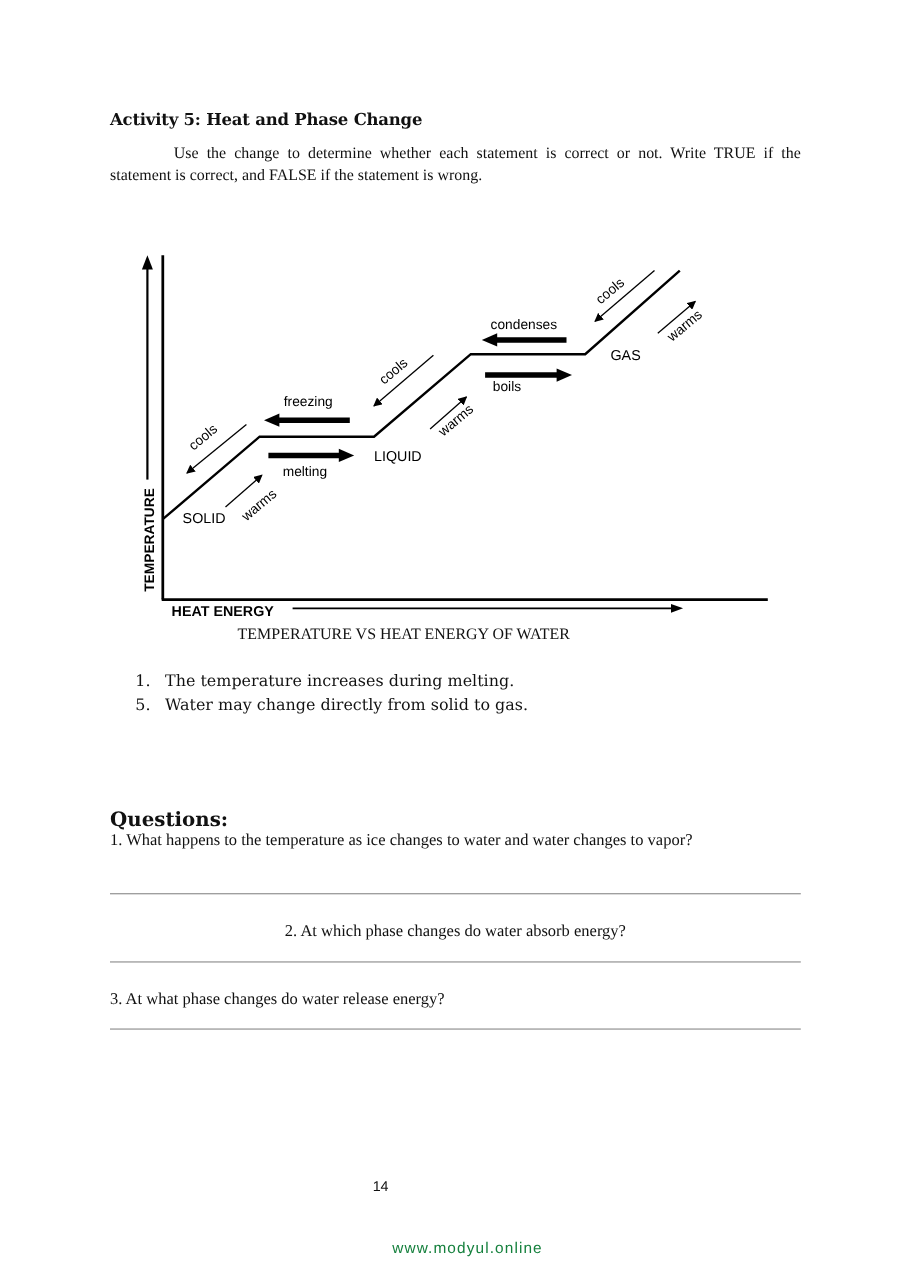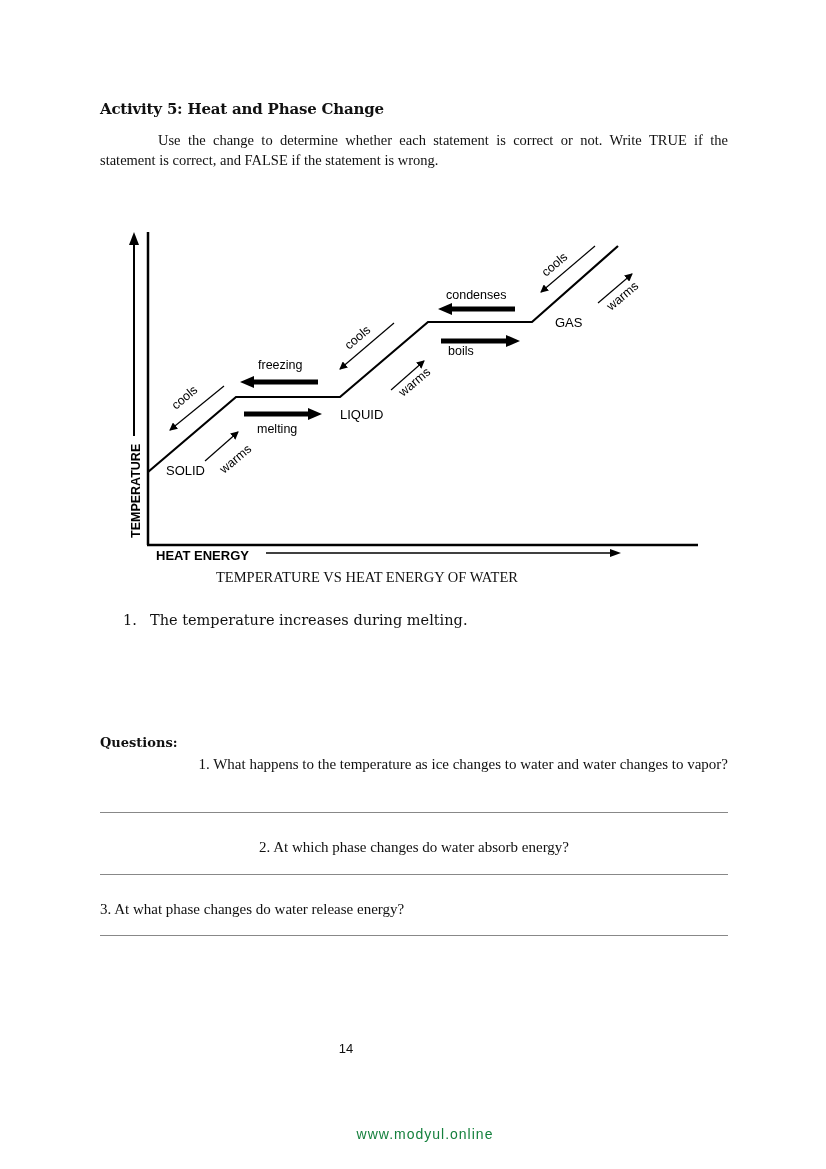--- a/index.html
+++ b/index.html
@@ -4,25 +4,25 @@
 <style>
   html, body { margin:0; padding:0; background:#ffffff; }
   body { width:826px; height:1169px; position:relative; overflow:hidden; color:#111; font-family:"DejaVu Serif", serif; }
   .abs { position:absolute; }
   .title { left:100px; top:100px; font-weight:bold; font-size:15px; font-family:"DejaVu Serif", serif; letter-spacing:-0.2px; }
   .intro { left:100px; top:130px; width:628px; font-size:14.5px; line-height:20px; text-align:justify; font-family:"Liberation Serif", serif; }
   .intro .indent { display:inline-block; width:58px; }
   .caption { left:0; width:734px; top:569px; text-align:center; font-size:14.5px; font-family:"Liberation Serif", serif; }
   .stmts { left:123px; top:610px; font-size:14.5px; line-height:20.5px; font-family:"DejaVu Serif", serif; margin:0; padding:0; list-style:none; }
   .stmts li span.num { display:inline-block; width:27px; }
-  .qhead { left:100px; top:735px; font-weight:bold; font-size:13px; font-family:"DejaVu Serif", serif;text-align:center; }
+  .qhead { left:100px; top:735px; font-weight:bold; font-size:18px; font-family:"DejaVu Serif", serif;text-align:center; }
   .q { left:100px; width:628px; font-size:15px; line-height:21px; font-family:"Liberation Serif", serif; }
-  .q .hang { padding-left:20px; text-indent:-20px;text-align:right; }
+  .q .hang { padding-left:20px; text-indent:-20px; }
   .line { left:100px; width:628px; height:0; border-top:1px solid #888; }
-  .pagenum { left:0; width:692px; top:1041px; text-align:center; font-size:13px; font-family:"Liberation Sans", sans-serif; }
+  .pagenum { left:0; width:692px; top:1071px; text-align:center; font-size:13px; font-family:"Liberation Sans", sans-serif; }
   .watermark { left:12px; width:826px; top:1126px; text-align:center; font-size:14px; color:#15803d; letter-spacing:1px; font-family:"Liberation Sans", sans-serif; }
   svg text { font-family:"Liberation Sans", sans-serif; }
 </style>
 </head>
 <body>
 
 <div class="abs title">Activity 5: Heat and Phase Change</div>
 
 <div class="abs intro"><span class="indent"></span><span>Use the change to determine whether each statement is correct or not. Write TRUE if the statement is correct, and FALSE if the statement is wrong.</span></div>
 
@@ -102,20 +102,21 @@
   <g>
     <line x1="598" y1="303" x2="632" y2="274" stroke="#000" stroke-width="1.2" marker-end="url(#thinHead)"></line>
   </g>
   <text x="611" y="311" transform="rotate(-40 611 311)" font-size="12.5">warms</text>
 </svg>
 
 <div class="abs caption">TEMPERATURE VS HEAT ENERGY OF WATER</div>
 
 <ol class="abs stmts">
   <li><span class="num">1.</span><span>The temperature increases during melting.</span></li>
+  <li><span class="num">5.</span><span>Water may change directly from solid to gas.</span></li>
 </ol>
 
 <div class="abs qhead">Questions:</div>
 
 <div class="abs q" style="top:754px;">
   <div class="hang">1. What happens to the temperature as ice changes to water and water changes to vapor?</div>
 </div>
 <div class="abs line" style="top:812px;"></div>
 
 <div class="abs q" style="top:837px;text-align:center;">

